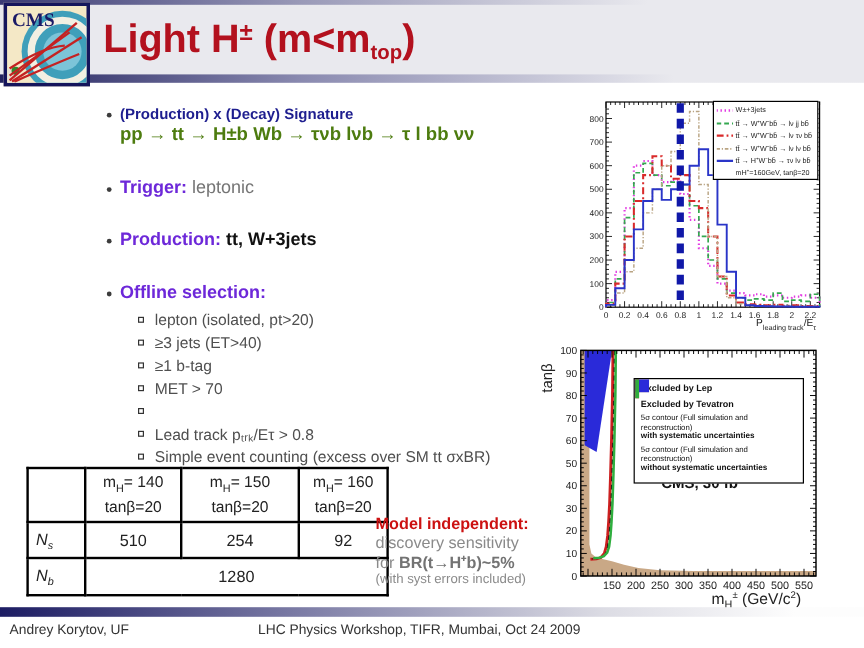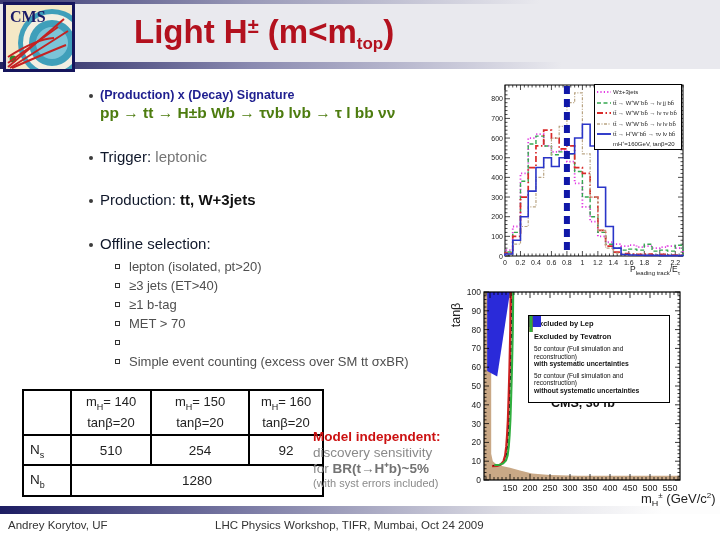--- a/index.html
+++ b/index.html
@@ -10,44 +10,44 @@
   
   .hdr-band { position:absolute; left:0; top:0; width:720px; height:68px; background:#e9e9ee; }
   .hdr-top-strip { position:absolute; left:0; top:0; width:720px; height:4px;
     background:linear-gradient(to right,#3a3a74,#9a9ab8 35%,#e9e9ee 75%); }
   .hdr-bot-strip { position:absolute; left:0; top:62px; width:720px; height:7px;
     background:linear-gradient(to right,#23235f,#8a8ab0 35%,#e9e9ee 78%); }
   .logo { position:absolute; left:3px; top:2px; width:72px; height:70px;
     border:3px solid #15155c; background:#f4e8c6; }
   .logo svg { display:block; }
   .title { position:absolute; left:86px; top:13px; font-size:33px; font-weight:bold;
-    color:#b3111e; letter-spacing:0px; white-space:nowrap;margin-left:48px; }
+    color:#b3111e; letter-spacing:0px; white-space:nowrap; }
   .title sup { font-size:20px; vertical-align:10px; }
   .title sub { font-size:17px; vertical-align:-6px; }
 
   
   .dot { position:absolute; width:4px; height:4px; background:#3c3c3c; border-radius:50%; }
   .b1 { position:absolute; left:100px; top:88px; font-size:12.5px; font-weight:bold; color:#1e1e8f; }
   .formula { position:absolute; left:100px; top:104px; font-size:15.5px; font-weight:bold; color:#4d7c0f; white-space:nowrap; }
   .bline { position:absolute; left:100px; font-size:15px; white-space:nowrap; }
-  .blabel { font-weight:normal; color:#0f172a; }
+  .blabel { font-weight:bold; color:#6d28d9; }
   .bgray { color:#757575; }
   .bblack { color:#111; font-weight:bold; }
   .sub-list { position:absolute; left:115px; top:257px; }
   .sub-item { height:19px; font-size:13px; color:#4f4f4f; white-space:nowrap; display:flex; align-items:center; }
   .sq { display:inline-block; width:5px; height:5px; border:1.4px solid #333; background:#fff; margin-right:9px; flex:0 0 auto; }
 
   
   .tbl { position:absolute; left:22px; top:389px; border-collapse:collapse; table-layout:fixed; }
   .tbl td { border:2px solid #000; text-align:center; vertical-align:middle;
     font-size:13px; color:#222; padding:2px 2px; }
   .tbl .hcell { line-height:1.45; }
   .tbl sub { font-size:9px; }
   .tbl .val { font-size:13.5px; }
-  .tbl .rowlab { text-align:left; padding-left:6px; font-size:13.5px; }
+  .tbl .rowlab { text-align:left; padding-left:6px; font-size:13.5px;font-style:italic; }
 
   
   .note { position:absolute; left:313px; top:429px; width:180px; line-height:1.18; }
   .note .n1 { font-size:13.5px; font-weight:bold; color:#cc1111; }
   .note .n2 { font-size:13.5px; color:#8a8a8a; }
   .note .n3 { font-size:13.5px; color:#8a8a8a; }
   .note .n3 b { color:#737373; }
   .note .n4 { font-size:11px; color:#8a8a8a; }
 
   
@@ -65,21 +65,21 @@
   .hist-xlabel sub { font-size:6px; }
   .hist-legend { position:absolute; left:114px; top:6px; width:88px; border:1px solid #000;
     background:#fff; padding:2px 2px 1px 2px; z-index:3; }
   .hl-row { display:flex; align-items:center; height:10.5px; overflow:hidden; }
   .hl-row svg { position:static; flex:0 0 auto; margin-right:2px; }
   .hl-txt { font-size:6px; color:#222; white-space:nowrap; }
   .hl-note { font-size:6px; color:#222; padding-left:16px; white-space:nowrap; }
 
   .excl-ylabel { position:absolute; left:-11px; top:26px; font-size:12.5px; color:#222;
     transform:rotate(-90deg); }
-  .excl-xlabel { position:absolute; left:138px; top:209px; font-size:13px; color:#222; white-space:nowrap;margin-left:48px; }
+  .excl-xlabel { position:absolute; left:138px; top:209px; font-size:13px; color:#222; white-space:nowrap; }
   .excl-xlabel sub { font-size:9px; }
   .excl-xlabel sup { font-size:8px; }
   .excl-legend { position:absolute; left:73px; top:33px; width:142px; border:1px solid #000;
     background:#fff; padding:4px 3px 3px 5px; z-index:3; }
   .el-row { display:flex; align-items:center; margin-bottom:4px; }
   .el-swatch { flex:0 0 auto; margin-right:7px; }
   .el-txt1 { font-size:6.5px; color:#111; line-height:1.15; }
   .el-txt1.big { font-size:7.5px; font-weight:bold; }
   .el-txt2 { font-size:6.8px; font-weight:bold; color:#111; line-height:1.15; }
   .excl-cms { position:absolute; left:96px; top:112px; font-size:12.5px; font-weight:bold; color:#111; white-space:nowrap; }
@@ -139,20 +139,24 @@
     <div class="sub-item">
         <span class="sq"></span>
         <span>≥1 b-tag</span>
       </div>
     <div class="sub-item">
         <span class="sq"></span>
         <span>MET &gt; 70</span>
       </div>
     <div class="sub-item">
         <span class="sq"></span>
+      </div>
+    <div class="sub-item">
+        <span class="sq"></span>
+        <span>Lead track pₜᵣₖ/Eτ &gt; 0.8</span>
       </div>
     <div class="sub-item">
         <span class="sq"></span>
         <span>Simple event counting (excess over SM tt σxBR)</span>
       </div>
   </div>
 
   <table class="tbl">
     <tbody>
         <tr>

